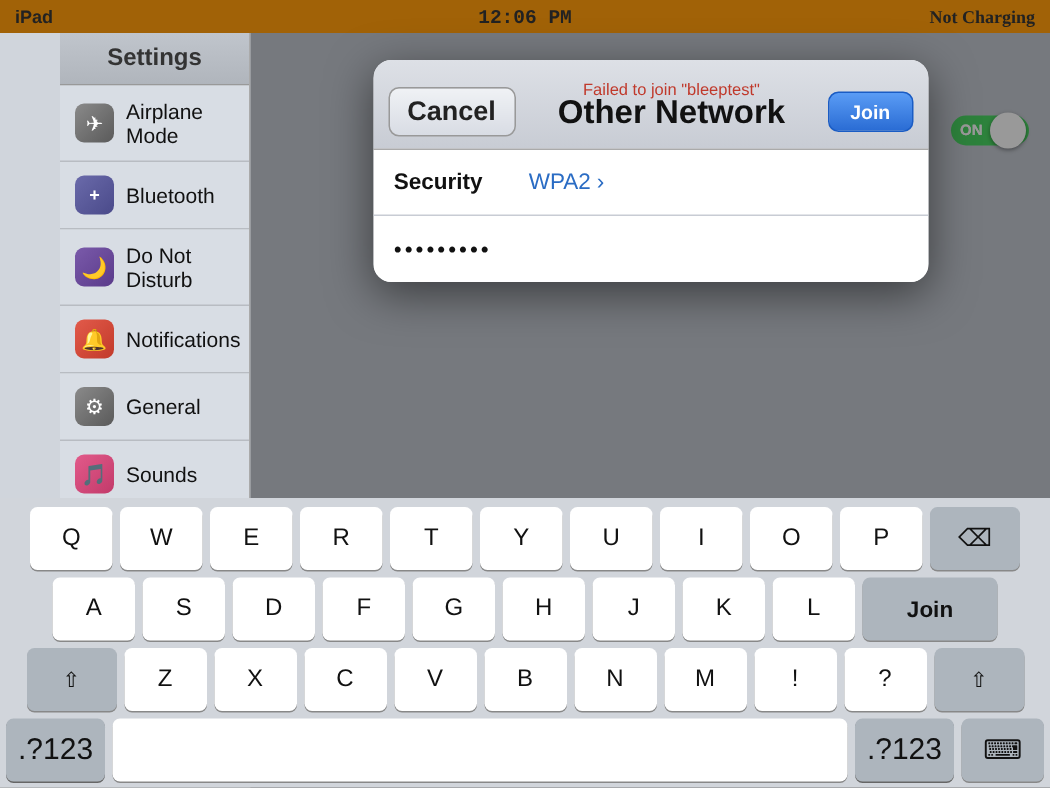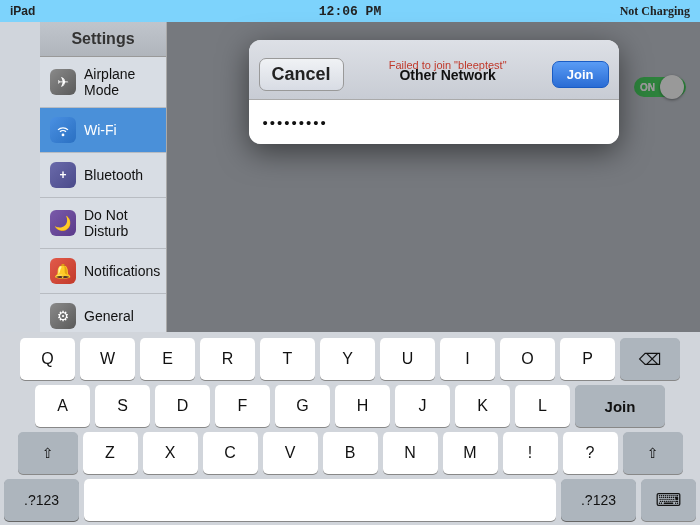--- a/index.html
+++ b/index.html
@@ -8,21 +8,21 @@
       height: 525px;
       font-family: -apple-system, 'Helvetica Neue', Arial, sans-serif;
       background: #c8c8c8;
       overflow: hidden;
       position: relative;
     }
 
     
     .status-bar {
       height: 22px;
-      background: #7dd3fc;
+      background: #a16207;
       display: flex;
       align-items: center;
       justify-content: space-between;
       padding: 0 10px;
       font-size: 12px;
       font-weight: 600;
       color: #222;
     }
     .status-left { display: flex; align-items: center; gap: 6px; }
     .status-center { position: absolute; left: 50%; transform: translateX(-50%); font-size: 13px; font-weight: 600; font-family: Liberation Mono, monospace; }
@@ -178,21 +178,21 @@
       top: 2px;
       left: 50%;
       transform: translateX(-50%);
       font-size: 11px;
       color: #c0392b;
       white-space: nowrap;
     }
 
     .modal-title {
       text-align: center;
-      font-size: 14px;
+      font-size: 22px;
       font-weight: bold;
       color: #111;
       flex: 1;
       padding-top: 10px;
     }
 
     .btn-cancel {
       background: linear-gradient(to bottom, #f0f2f5, #d8dce4);
       border: 1px solid #999;
       border-radius: 7px;
@@ -344,22 +344,22 @@
     }
 
     .kb-numbers {
       background: #adb5bd;
       border-radius: 5px;
       box-shadow: 0 1px 0 #666;
       height: 42px;
       display: flex;
       align-items: center;
       justify-content: center;
-      padding: 0 20px;
-      font-size: 14px;
+      padding: 0 8px;
+      font-size: 20px;
       font-weight: 500;
       color: #111;
       cursor: pointer;
       min-width: 65px;
     }
   </style>
 </head>
 <body>
 
 <div class="status-bar">
@@ -373,28 +373,20 @@
 </div>
 
 <div class="main-area">
 
   <div class="sidebar">
     <div class="sidebar-header">Settings</div>
 
     <div class="sidebar-item">
       <div class="sidebar-icon icon-airplane">✈</div>
       <span>Airplane Mode</span>
-    </div>
-    <div class="sidebar-item active">
-      <div class="sidebar-icon icon-wifi">
-        <svg width="14" height="14" viewBox="0 0 20 20" fill="white">
-          <path d="M10 15a2 2 0 1 1 0 4 2 2 0 0 1 0-4zm-4.95-3.05a7 7 0 0 1 9.9 0l-1.42 1.42a5 5 0 0 0-7.07 0L5.05 11.95zm-2.83-2.83a11 11 0 0 1 15.56 0l-1.42 1.41a9 9 0 0 0-12.73 0L2.22 9.12z"></path>
-        </svg>
-      </div>
-      <span>Wi-Fi</span>
     </div>
     <div class="sidebar-item">
       <div class="sidebar-icon icon-bluetooth" style="font-size:12px;font-weight:bold;">+</div>
       <span>Bluetooth</span>
     </div>
     <div class="sidebar-item">
       <div class="sidebar-icon icon-dnd">🌙</div>
       <span>Do Not Disturb</span>
     </div>
     <div class="sidebar-item">
@@ -433,20 +425,27 @@
       <div class="modal">
         <div class="modal-title-bar">
           <button class="btn-cancel">Cancel</button>
           <div style="flex:1; text-align:center; position:relative;">
             <div class="modal-error-text">Failed to join "bleeptest"</div>
             <div class="modal-title">Other Network</div>
           </div>
           <button class="btn-join">Join</button>
         </div>
         <div class="modal-body">
+          <div class="modal-row">
+            <span class="modal-row-label">Security</span>
+            <div class="modal-row-security">
+              <span>WPA2</span>
+              <span>›</span>
+            </div>
+          </div>
           <div class="modal-row modal-row-password">
             <input type="text" style="flex: 1 1 0%; border: none; outline: none; font-size: 15px; background: transparent; letter-spacing: 2px; color: rgb(17, 17, 17);" value="•••••••••">
           </div>
         </div>
       </div>
     </div>
   </div>
 </div>
 
 <div class="keyboard">

